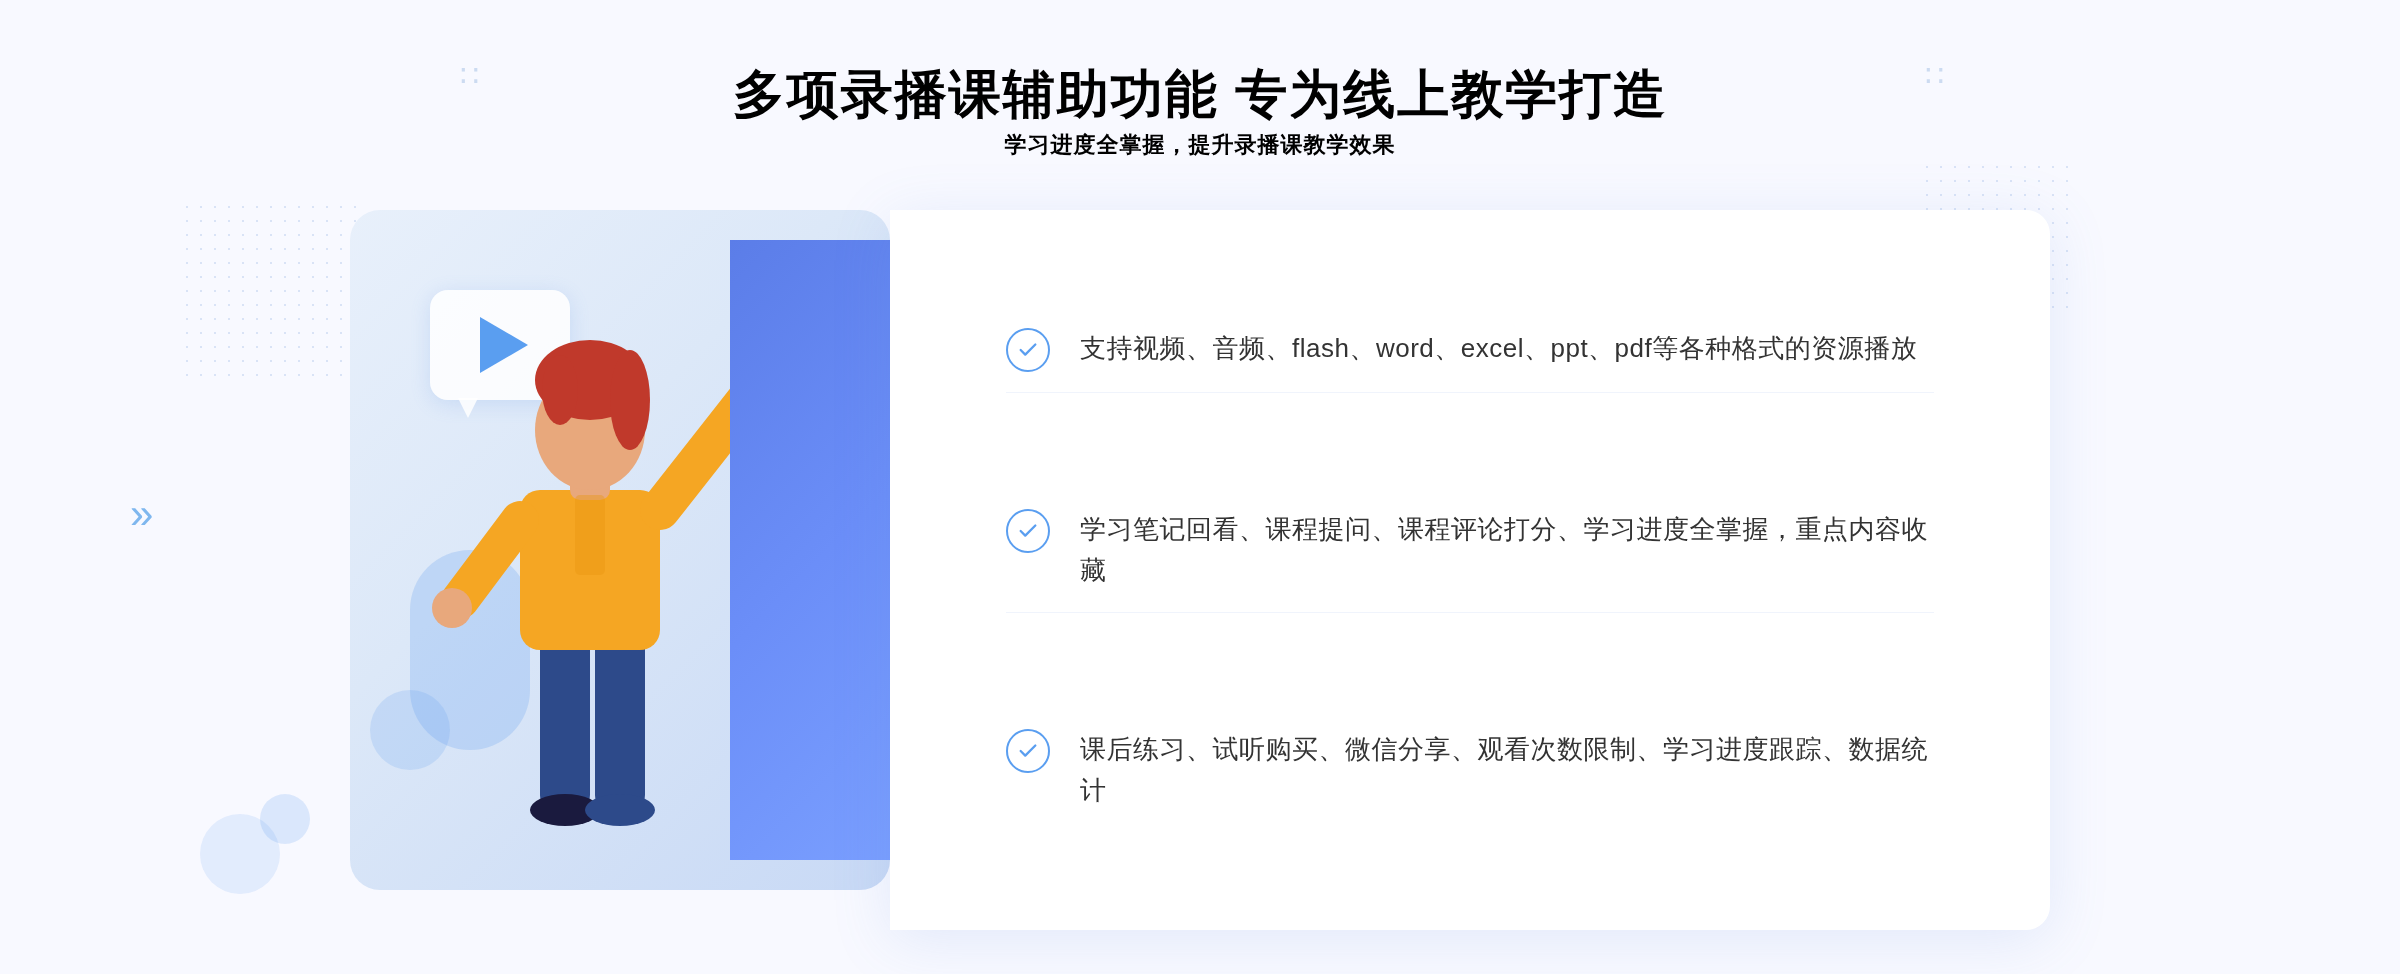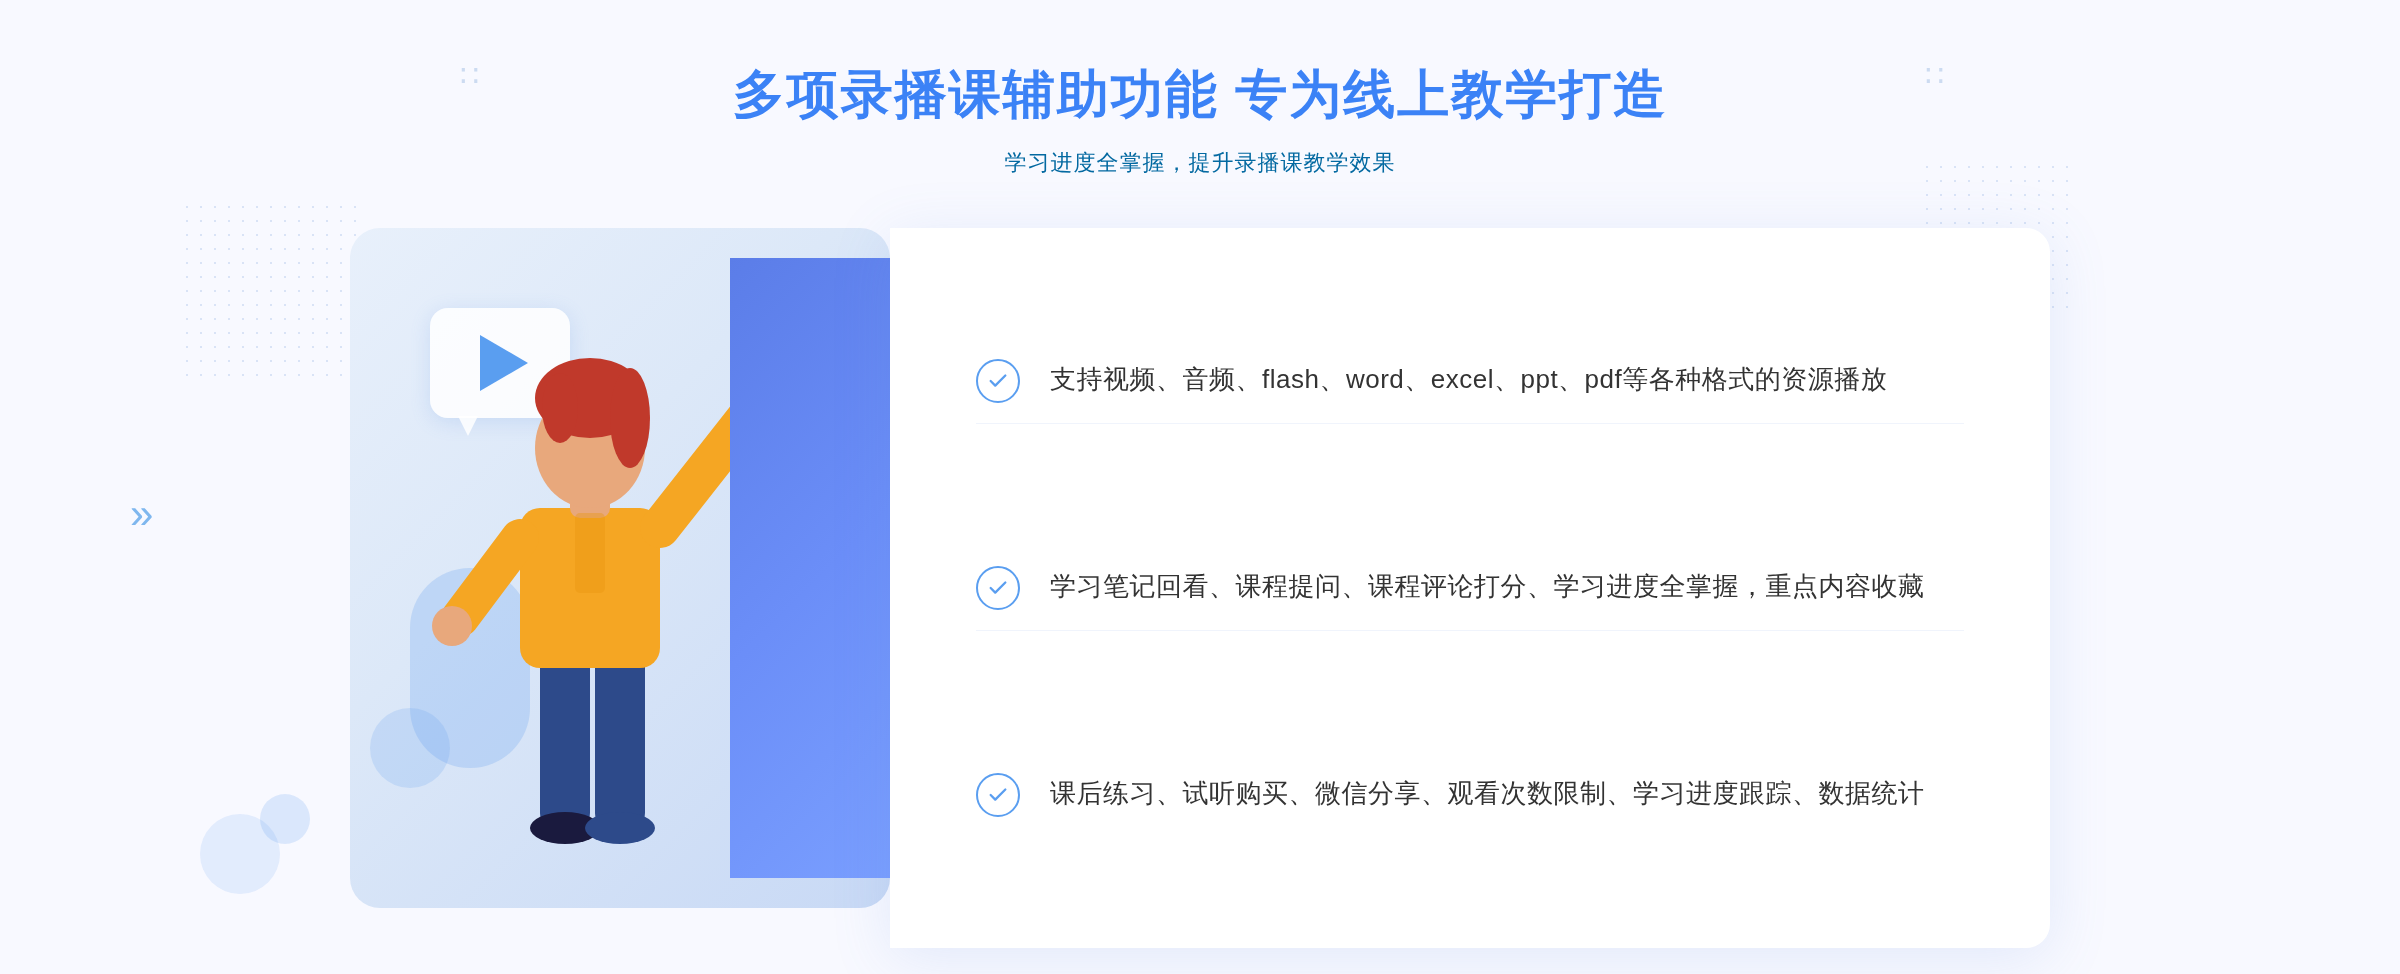--- a/index.html
+++ b/index.html
@@ -83,29 +83,28 @@
     .header-section {
       text-align: center;
       margin-bottom: 50px;
       position: relative;
       z-index: 10;
     }
 
     .main-title {
       font-size: 52px;
       font-weight: 700;
-      color: #3b82f6;
+      color: #000000;
       letter-spacing: 2px;
-      margin-bottom: 18px;
     }
 
     .sub-title {
       font-size: 22px;
-      color: #0369a1;
-      font-weight: 400;
+      color: #000000;
+      font-weight: 700;
       letter-spacing: 1px;
     }
 
     
     .content-area {
       display: flex;
       align-items: stretch;
       width: 1700px;
       height: 720px;
       position: relative;
@@ -224,21 +223,21 @@
       background: linear-gradient(135deg, #5b7de8 0%, #6b8ef8 50%, #7ba0ff 100%);
       border-radius: 0 20px 20px 0;
       z-index: 2;
     }
 
     
     .features-panel {
       flex: 1;
       background: white;
       border-radius: 0 24px 24px 0;
-      padding: 50px 86px;
+      padding: 50px 116px;
       display: flex;
       flex-direction: column;
       justify-content: space-around;
       box-shadow: 0 10px 60px rgba(100,140,220,0.15);
       position: relative;
       z-index: 5;
       margin-left: -40px;
     }
 
     .feature-item {

